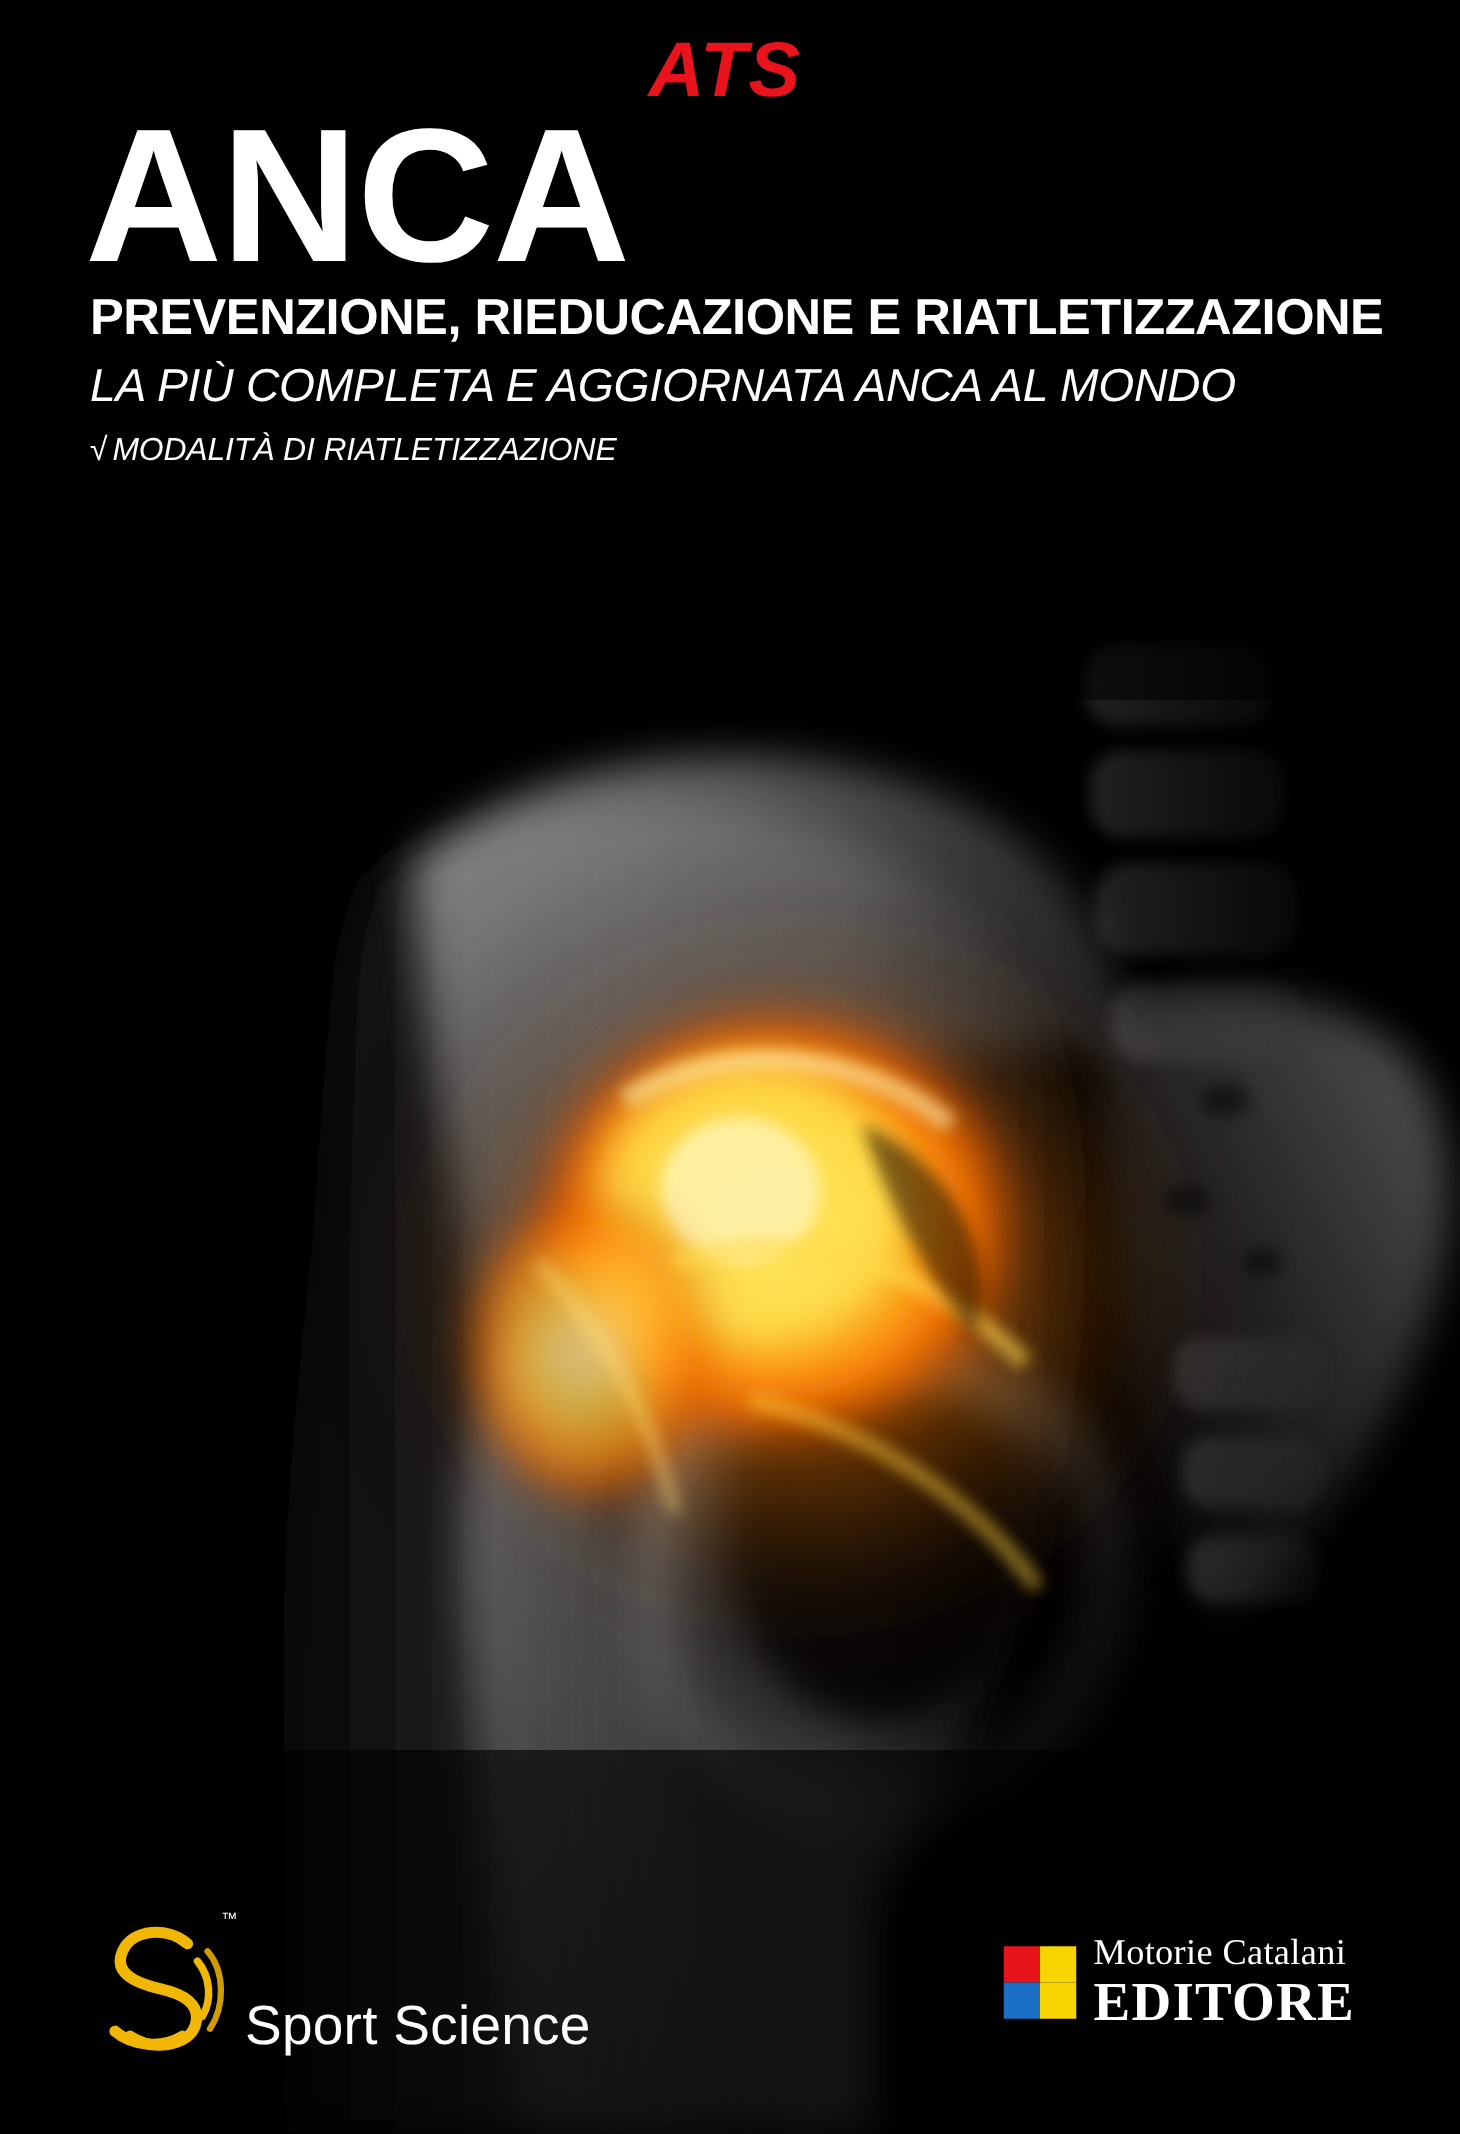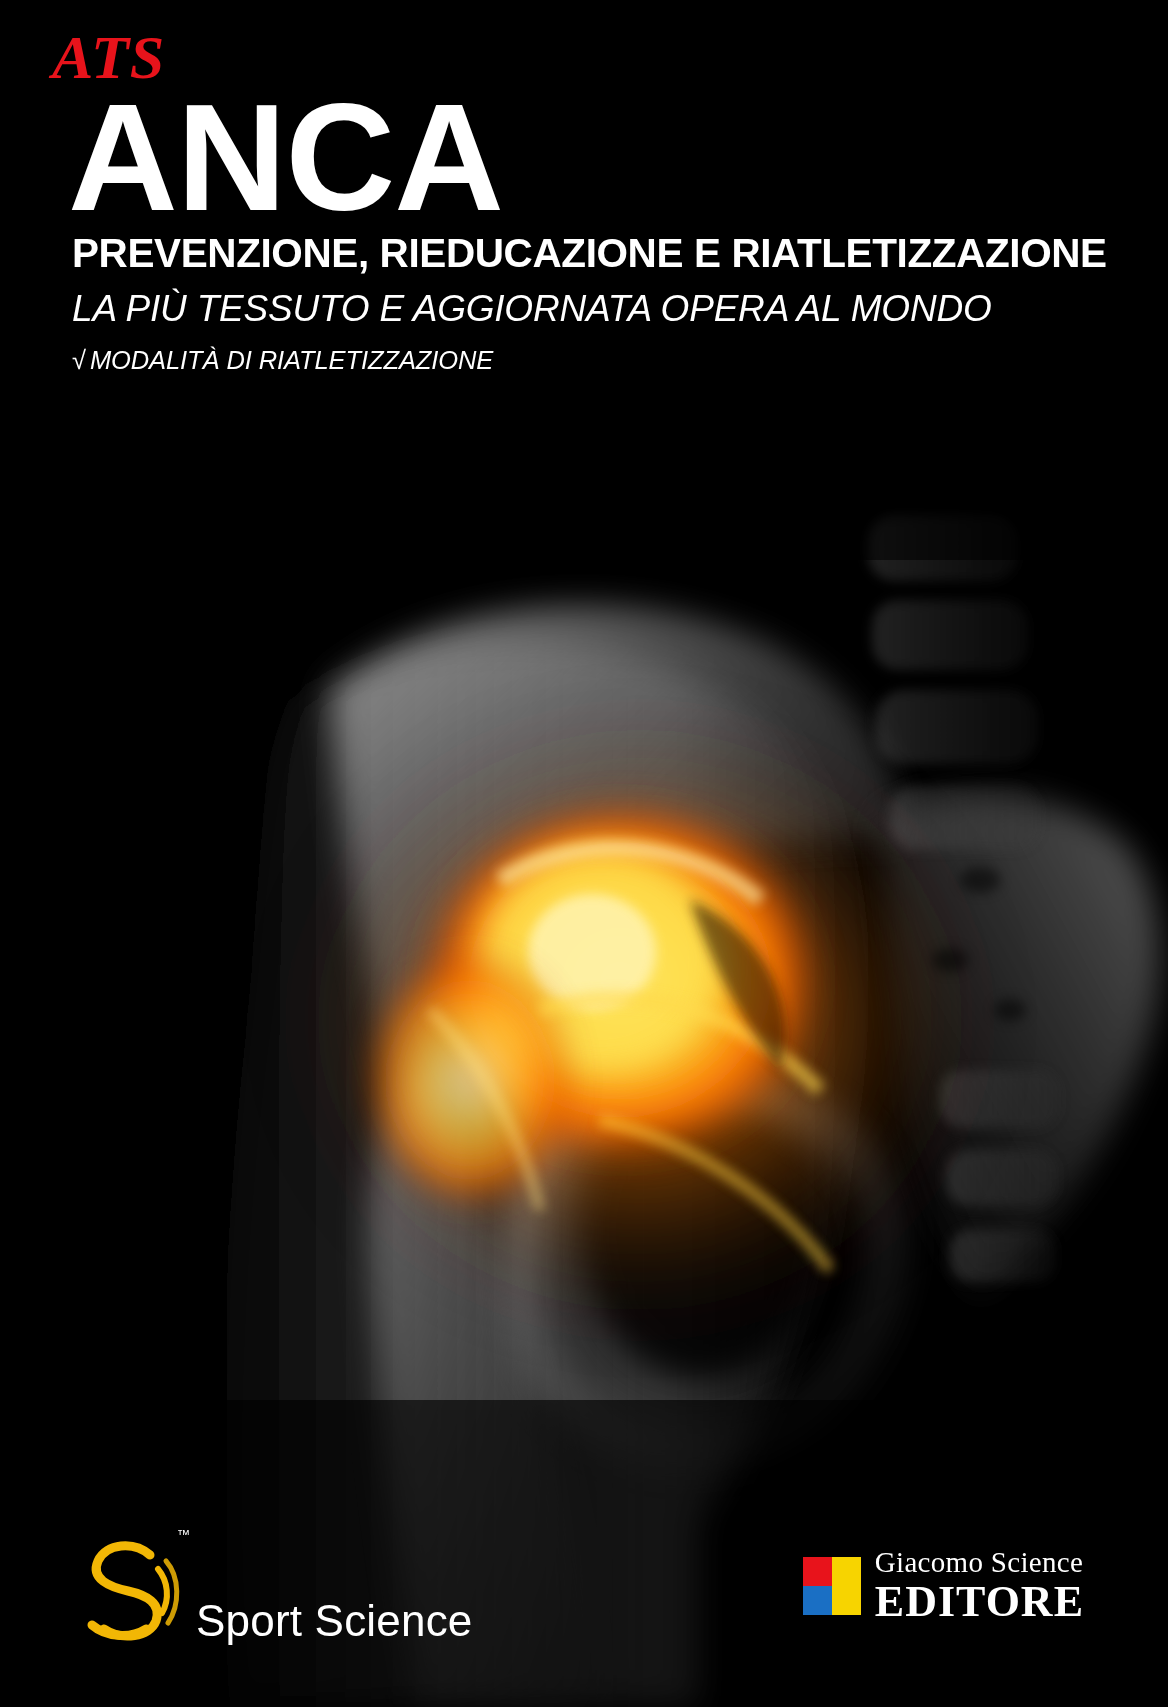--- a/index.html
+++ b/index.html
@@ -28,29 +28,28 @@
 
   
   .top-block {
     position: absolute;
     left: 0; top: 0;
     width: 1168px;
     z-index: 5;
     padding: 26px 60px 0 72px;
   }
   .ats {
-    text-align: left;
+    text-align: center;
     color: #e8131b;
     font-weight: bold;
     font-style: italic;
     font-size: 62px;
     letter-spacing: 1px;
     line-height: 1;
     margin-left: -20px;
-    font-family: Liberation Serif, serif;
   }
   .author-line {
     margin-top: 16px;
     color: #ffffff;
     font-size: 26.5px;
     letter-spacing: .2px;
     white-space: nowrap;
   }
   .author-line .name { font-weight: bold; }
   .author-line .role { font-weight: normal; }
@@ -290,21 +289,21 @@
       <rect x="0" y="0" width="180" height="1707" fill="#000" opacity=".45"></rect>
     </svg>
   </div>
 
   <div class="top-block">
     <div class="ats">ATS</div>
 
 
     <div class="title">ANCA</div>
     <div class="subtitle">PREVENZIONE, RIEDUCAZIONE E RIATLETIZZAZIONE</div>
-    <div class="tagline">LA PIÙ TESSUTO E AGGIORNATA OPERA AL MONDO</div>
+    <div class="tagline">LA PIÙ COMPLETA E AGGIORNATA ANCA AL MONDO</div>
 
     <ul class="bullets">
       <li>
         <span class="tick">√</span><span>MODALITÀ DI RIATLETIZZAZIONE</span>
       </li>
     </ul>
   </div>
 
   <div class="footer">
     <div class="footer-inner">
@@ -329,21 +328,21 @@
       </div>
 
       <div class="publisher">
         <div class="pub-squares">
           <i style="background:#e8131b"></i>
           <i style="background:#f7d400"></i>
           <i style="background:#1a6fc4"></i>
           <i style="background:#f7d400"></i>
         </div>
         <div class="pub-text">
-          <div class="pub-name">Giacomo Science</div>
+          <div class="pub-name">Motorie Catalani</div>
           <div class="pub-editore">EDITORE</div>
         </div>
       </div>
 
     </div>
   </div>
 
 </div>
 
 </body></html>

